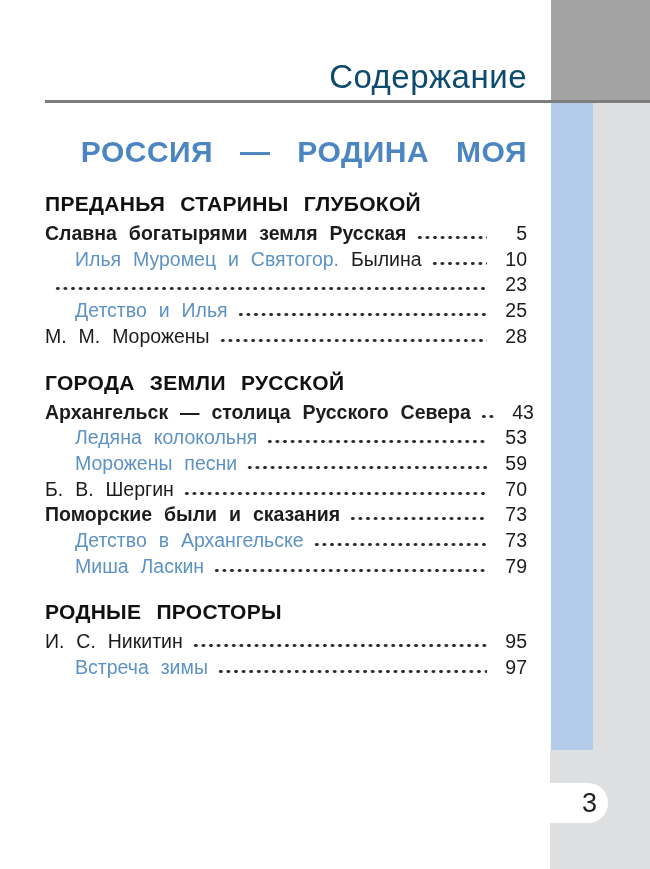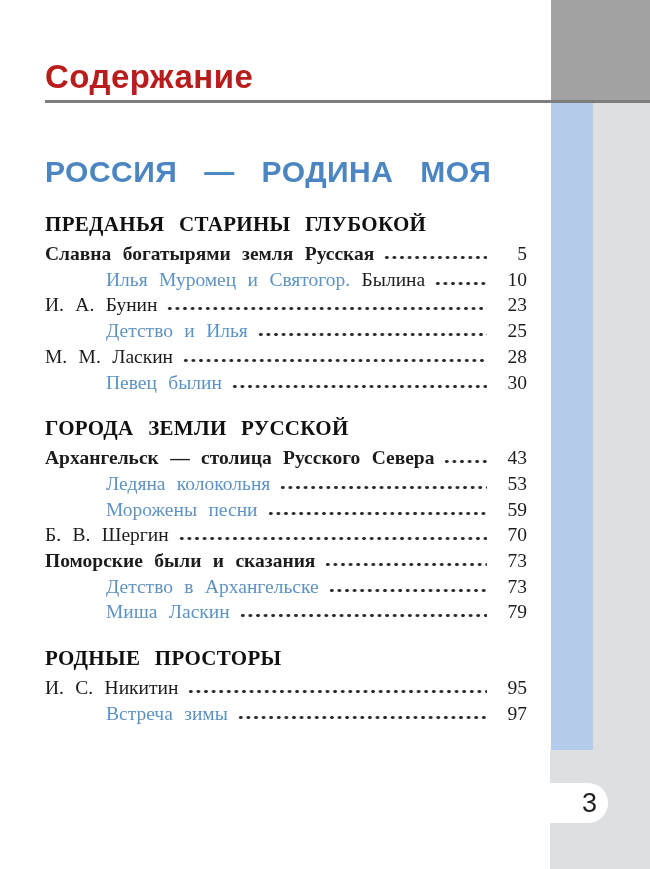--- a/index.html
+++ b/index.html
@@ -46,43 +46,43 @@
     background:#ffffff; border-radius:0 20px 20px 0;
     display:flex; align-items:center; justify-content:flex-end;
     padding-right:11px; z-index:5;
   }
   .page-tab .num{ font-size:27px; color:#222; }
   
   .content{
     position:absolute; left:45px; top:0; width:482px;
   }
   .doc-title{
-    margin-top:57px; text-align:left;
-    font-size:33px; font-weight:bold; color:#b91c1c;
+    margin-top:57px; text-align:right;
+    font-size:33px; font-weight:normal; color:#0c4a6e;
     line-height:40px; letter-spacing:0.5px;
   }
   .part-title{
-    margin-top:56px; text-align:left;
+    margin-top:36px; text-align:right;
     font-size:30px; font-weight:bold; color:var(--accent-blue-title);
     word-spacing:18px; letter-spacing:0.5px; line-height:38px;
   }
-  .toc-section{ margin-top:20px;font-family:Liberation Serif, serif; }
+  .toc-section{ margin-top:20px; }
   .section-heading{
     font-size:21px; font-weight:bold; color:#111;
     word-spacing:9px; letter-spacing:0.3px; line-height:26px;
     margin-bottom:4px;
   }
   .entry{
     display:flex; align-items:baseline;
     font-size:19.5px; line-height:25.7px;
     word-spacing:6.5px;
   }
   .entry.indent{ padding-left:30px; }
   .entry .title{ flex:0 1 auto; white-space:nowrap; }
-  .seg.blue{ color:var(--accent-blue-entry);margin-left:31px; }
+  .seg.blue{ color:var(--accent-blue-entry); }
   .seg.bold{ font-weight:bold; }
   .seg.plain{ color:var(--text-black);margin-top:28px; }
   .dots{
     flex:1 1 auto; height:5px; min-width:14px;
     margin:0 6px 0 9px; align-self:baseline;
     background-image:radial-gradient(circle, #2b2b2b 1.55px, transparent 1.9px);
     background-size:7.6px 5px;
     background-repeat:repeat-x;
     background-position:left bottom;
   }
@@ -116,42 +116,36 @@
     <span class="pageno">5</span>
   </div>
 
   <div class="entry indent">
     <span class="title"><span class="seg blue">Илья Муромец и Святогор.</span> <span class="seg plain">Былина</span></span>
     <span class="dots"></span>
     <span class="pageno">10</span>
   </div>
 
   <div class="entry">
-    <span class="title"><span class="seg plain">И. А. Бунин</span></span>
     <span class="dots"></span>
     <span class="pageno">23</span>
   </div>
 
   <div class="entry indent">
     <span class="title"><span class="seg blue">Детство и Илья</span></span>
     <span class="dots"></span>
     <span class="pageno">25</span>
   </div>
 
   <div class="entry">
-    <span class="title"><span class="seg plain">М. М. Ласкин</span></span>
+    <span class="title"><span class="seg plain">М. М. Морожены</span></span>
     <span class="dots"></span>
     <span class="pageno">28</span>
   </div>
 
-  <div class="entry indent">
-    <span class="title"><span class="seg blue">Певец былин</span></span>
-    <span class="dots"></span>
-    <span class="pageno">30</span>
-  </div>
 </div>
   </section>
 
   <section class="toc-section">
     <h3 class="section-heading">ГОРОДА ЗЕМЛИ РУССКОЙ</h3>
     <div>
   <div class="entry">
     <span class="title"><span class="seg bold">Архангельск — столица Русского Севера</span></span>
     <span class="dots"></span>
     <span class="pageno">43</span>

